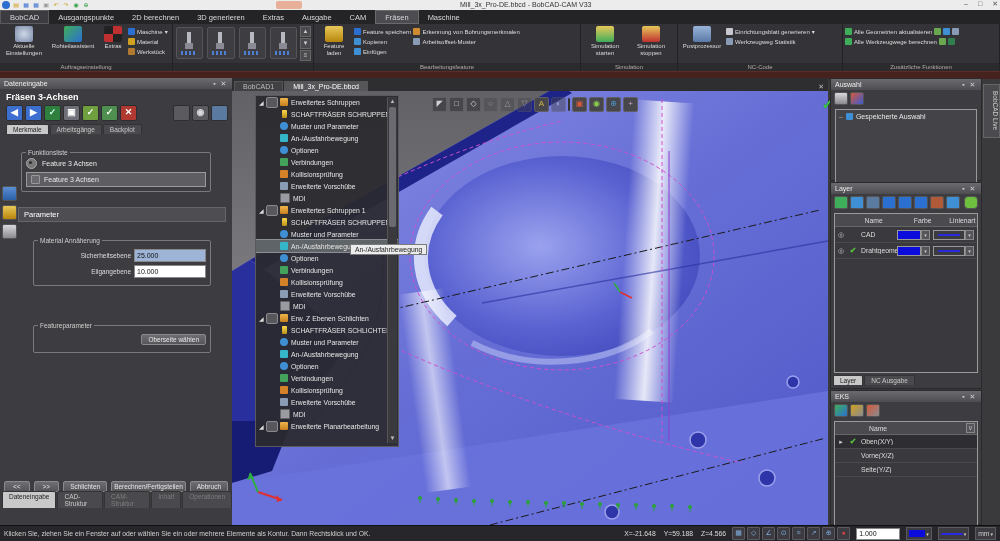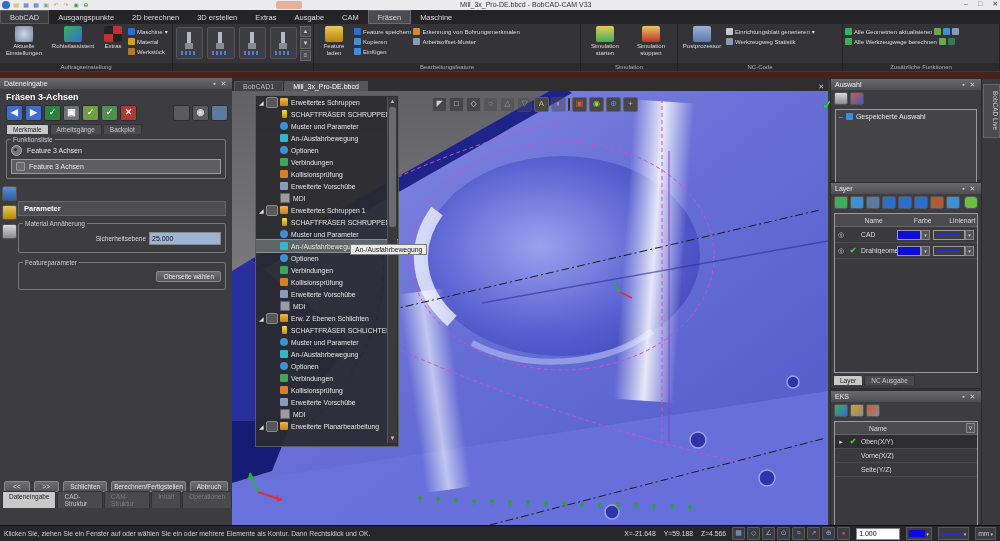--- a/index.html
+++ b/index.html
@@ -44,21 +44,21 @@
   
   .ptitle{height:11px;background:linear-gradient(#6b6b6f,#4e4e52);display:flex;align-items:center;
     font-size:7px;color:#eee;padding:0 4px;}
   .ptitle .sp{flex:1;}
   .ptitle .pbtn{width:9px;text-align:center;color:#ccc;font-size:7px;}
   .tabsrow{display:flex;gap:1px;font-size:6.5px;}
   .ltab{padding:1px 6px;background:#4a4a4e;color:#c8c8c8;border:1px solid #333;border-bottom:none;
     border-radius:2px 2px 0 0;}
   .ltab.active{background:#c9c9c9;color:#222;}
   .ltab.dis{color:#7d7d7d;}
-  fieldset{border:1px solid #7a7a7a;border-radius:2px;margin:0;padding:2px 4px 4px 4px;}
+  fieldset{border:1px solid #7a7a7a;border-radius:2px;margin:15px;padding:2px 4px 4px 4px;}
   legend{font-size:6.5px;color:#cfcfcf;padding:0 2px;}
   .frow{display:flex;align-items:center;justify-content:flex-end;gap:3px;margin:3px 0;font-size:6.5px;color:#ddd;}
   .frow input{width:66px;height:11px;border:1px solid #888;background:#fff;color:#111;
     font-size:7px;font-family:"Liberation Sans",sans-serif;padding:0 2px;}
   .frow input.sel{background:#9db4d6;}
   .gbtn{background:linear-gradient(#6e6e72,#55555a);border:1px solid #8a8a8e;color:#e8e8e8;
     font-size:6.5px;border-radius:2px;padding:1px 6px;font-family:"Liberation Sans",sans-serif;}
   
   .leftpanel{left:0;top:78px;width:232px;height:447px;background:#3d3d41;border-right:2px solid #2a2a2d;}
   .lheading{font-size:9px;font-weight:bold;color:#fff;padding:3px 6px 2px 6px;}
@@ -66,22 +66,22 @@
   .tbic{width:15px;height:14px;border-radius:2px;border:1px solid #2e2e31;font-size:9px;
     line-height:13px;text-align:center;font-weight:bold;}
   .iconstrip{position:absolute;left:2px;top:108px;display:flex;flex-direction:column;gap:4px;}
   .iconstrip .sic{width:13px;height:13px;border-radius:2px;border:1px solid #555;}
   .lbody{margin-left:18px;margin-right:6px;}
   .funcsel{background:#5d5d62;border:1px solid #9a9a9a;color:#e8e8e8;font-size:7px;
     padding:2px 4px;margin-top:3px;display:flex;align-items:center;gap:4px;}
   .radio{width:9px;height:9px;border-radius:50%;background:#777;border:1px solid #aaa;
     display:inline-block;position:relative;}
   .radio::after{content:"";position:absolute;left:2px;top:2px;width:3px;height:3px;border-radius:50%;background:#2d2d2d;}
-  .parambar{background:#4d4d52;border:1px solid #666;font-size:7.5px;font-weight:bold;color:#fff;
-    padding:2px 5px;margin:22px 0 4px 0;}
+  .parambar{background:#4d4d52;border:1px solid #666;font-size:7.5px;font-weight:normal;color:#fff;
+    padding:2px 5px;margin:0 0 4px 0;}
   .lbuttons{position:absolute;left:4px;bottom:33px;display:flex;gap:4px;width:224px;}
   .btabs{position:absolute;left:2px;bottom:17px;display:flex;gap:1px;font-size:6.5px;}
   
   .viewport{left:232px;top:78px;width:596px;height:447px;background:#5e5e62;}
   .doctabs{height:13px;background:#2e2e31;display:flex;align-items:flex-end;font-size:7px;gap:1px;padding-left:2px;}
   .dtab{padding:1px 8px;background:#414144;color:#bbb;border:1px solid #555;border-bottom:none;}
   .dtab.active{background:#55555a;color:#fff;}
   .dclose{margin-left:auto;margin-right:4px;color:#bbb;font-size:7px;}
   .vtoolbar{position:absolute;left:200px;top:19px;display:flex;gap:2px;align-items:center;}
   .vic{width:13px;height:13px;background:#46464b;border:1px solid #5f5f65;border-radius:2px;
@@ -167,21 +167,21 @@
       <span>–</span>
       <span>□</span>
       <span>✕</span>
     </div>
   </div>
 
   <div class="abs menubar">
     <div class="mtab datei">BobCAD</div>
     <div class="mtab">Ausgangspunkte</div>
     <div class="mtab">2D berechnen</div>
-    <div class="mtab">3D erstellen</div>
+    <div class="mtab">3D generieren</div>
     <div class="mtab">Extras</div>
     <div class="mtab">Ausgabe</div>
     <div class="mtab">CAM</div>
     <div class="mtab active">Fräsen</div>
     <div class="mtab">Maschine</div>
   </div>
 
   <div class="abs ribbon">
     <div class="rgroup" style="width:168px;">
       <div class="bigbtn">
@@ -373,20 +373,24 @@
     </div>
 
     <div class="lbody">
       <div class="parambar">Parameter</div>
 
       <fieldset>
         <legend>Material Annäherung</legend>
         <div class="frow">
           <span>Sicherheitsebene</span>
           <input class="sel" value="25.000" style="">
+        </div>
+        <div class="frow">
+          <span>Eilgangebene</span>
+          <input value="10.000" style="">
         </div>
       </fieldset>
 
       <div style="height:6px;"></div>
 
       <fieldset>
         <legend>Featureparameter</legend>
         <div class="frow">
           <button class="gbtn">Oberseite wählen</button>
         </div>

